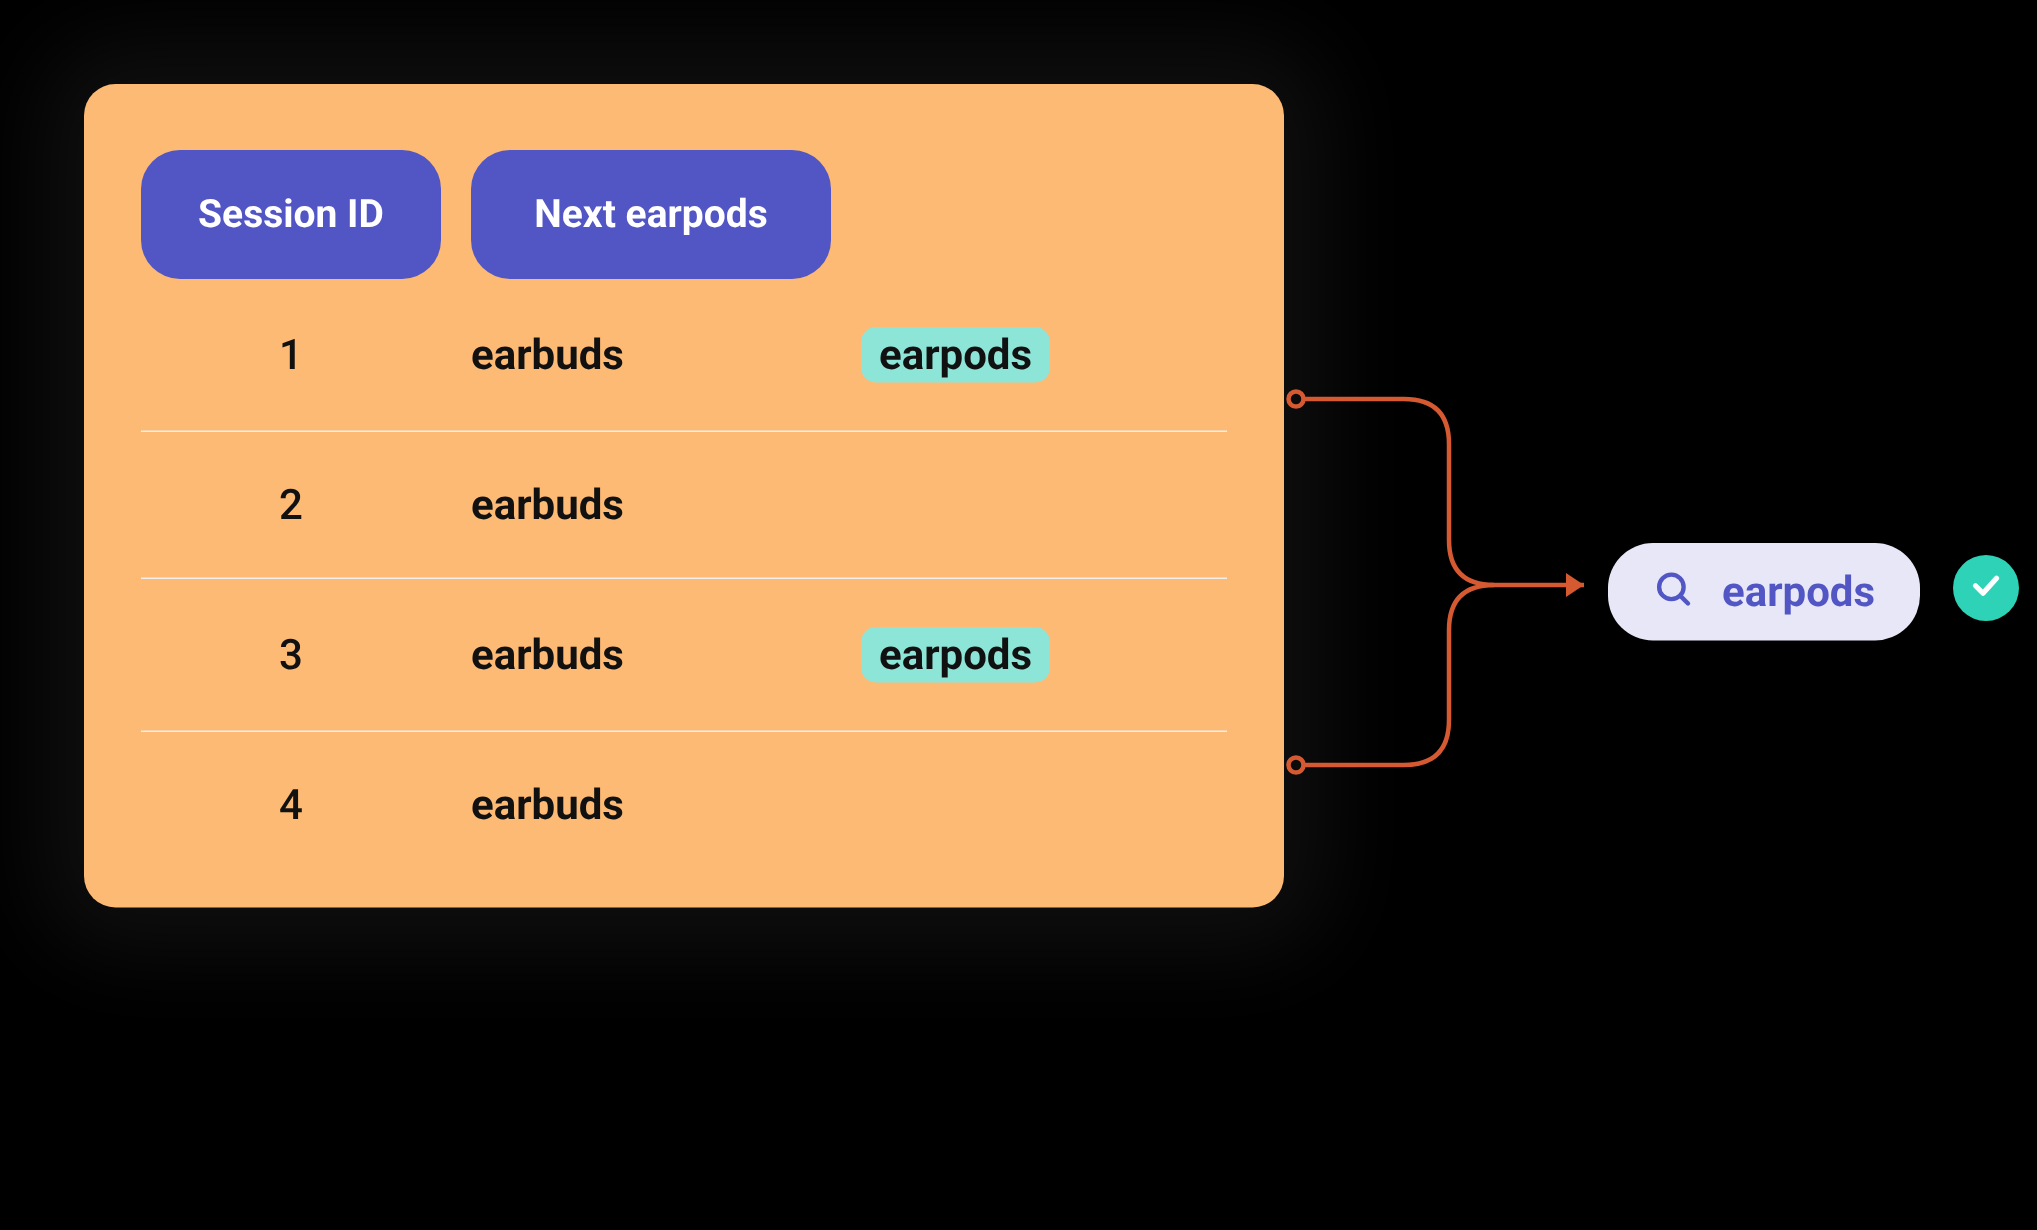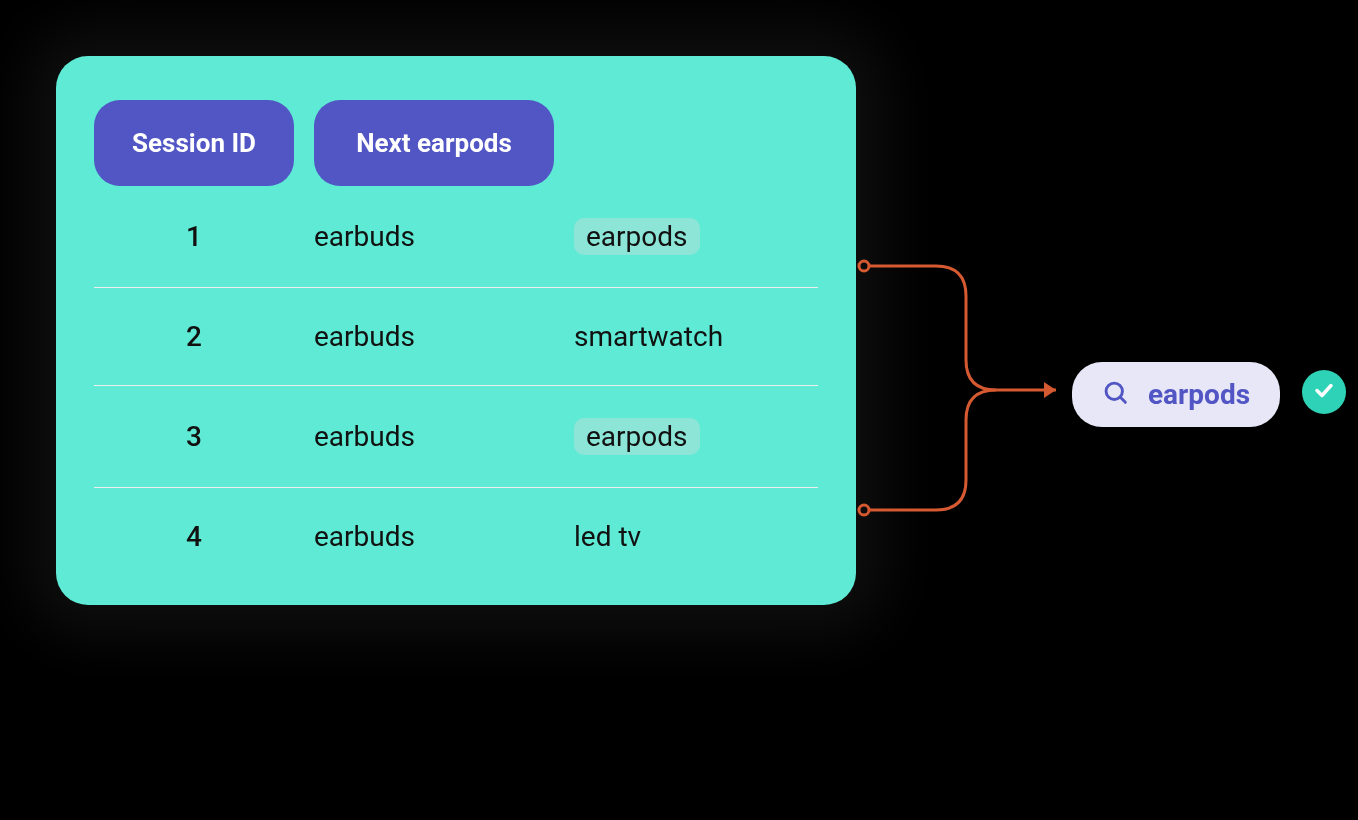--- a/index.html
+++ b/index.html
@@ -12,22 +12,22 @@
     background: #000;
     width: 1358px;
     height: 820px;
     position: relative;
   }
   .card {
     position: absolute;
     left: 56px;
     top: 56px;
     width: 800px;
-    background: #5eead4;
-    border-radius: 32px;
+    background: #fdba74;
+    border-radius: 21px;
     padding: 44px 38px 20px 38px;
     box-shadow: 0 0 60px 30px rgba(255,255,255,0.06);
   }
   .header-row {
     display: grid;
     grid-template-columns: 200px 240px 240px;
     gap: 20px;
   }
   .header-pill {
     background: #5156C4;
@@ -44,21 +44,21 @@
     gap: 20px;
     align-items: center;
     border-bottom: 1px solid #eee;
     padding: 32px 0;
   }
   .data-row:last-child {
     border-bottom: none;
   }
   .cell {
     font-size: 28px;
-    font-weight: 400;
+    font-weight: 700;
     color: #111;
   }
   .cell.session {
     text-align: center;
     font-weight: 500;
   }
   .cell.next .hl {
     display: inline-block;
     background: #8DE5D8;
     padding: 2px 12px;
@@ -111,31 +111,29 @@
   </div>
 
   <div class="data-row">
     <div class="cell session">1</div>
     <div class="cell">earbuds</div>
     <div class="cell next"><span class="hl">earpods</span></div>
   </div>
   <div class="data-row">
     <div class="cell session">2</div>
     <div class="cell">earbuds</div>
-    <div class="cell next"><span>smartwatch</span></div>
   </div>
   <div class="data-row">
     <div class="cell session">3</div>
     <div class="cell">earbuds</div>
     <div class="cell next"><span class="hl">earpods</span></div>
   </div>
   <div class="data-row">
     <div class="cell session">4</div>
     <div class="cell">earbuds</div>
-    <div class="cell next"><span>led tv</span></div>
   </div>
 </div>
 
 <svg class="connector-svg" viewBox="0 0 220 300">
 
   <circle cx="8" cy="26" r="5" fill="none" stroke="#D65A31" stroke-width="3"></circle>
   <path d="M13 26 H80 Q110 26 110 56 V120 Q110 150 140 150" fill="none" stroke="#D65A31" stroke-width="3"></path>
 
   <circle cx="8" cy="270" r="5" fill="none" stroke="#D65A31" stroke-width="3"></circle>
   <path d="M13 270 H80 Q110 270 110 240 V180 Q110 150 140 150" fill="none" stroke="#D65A31" stroke-width="3"></path>

